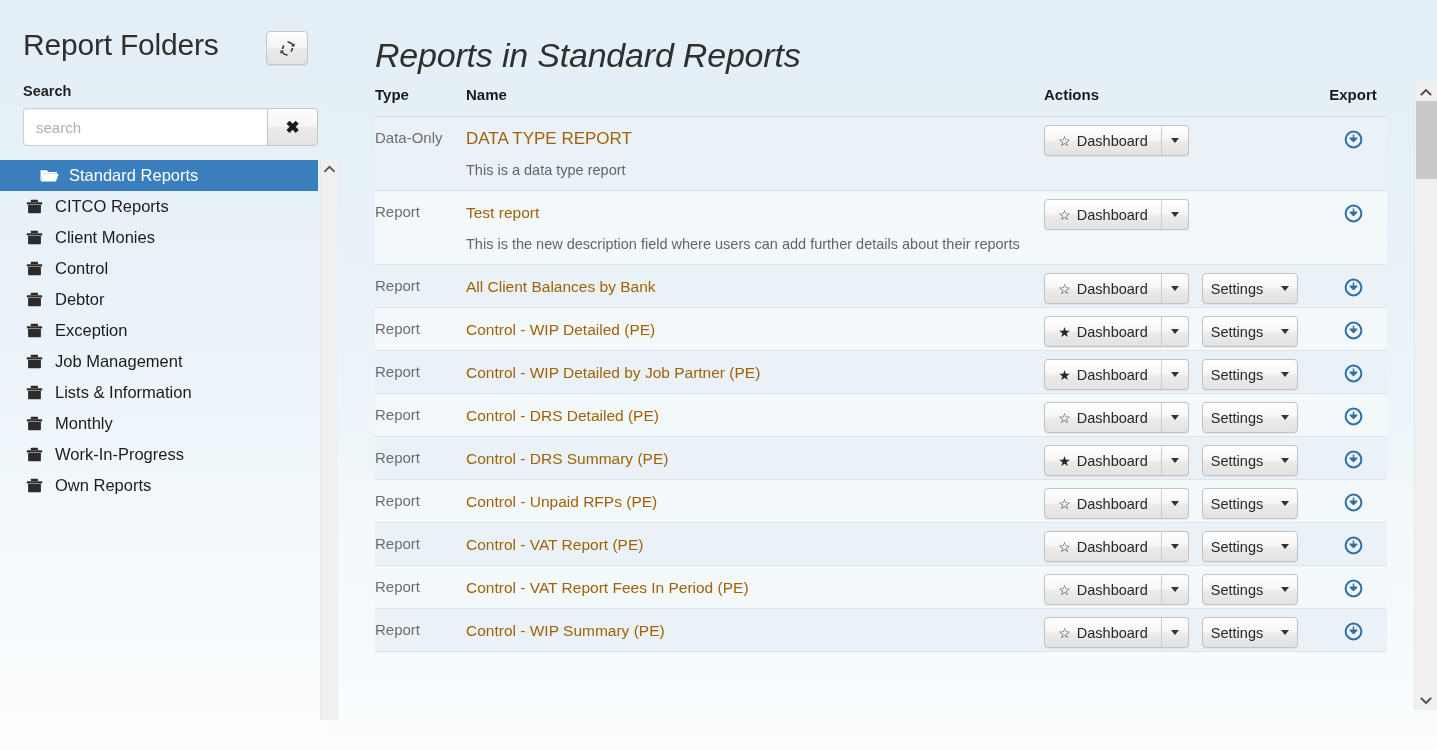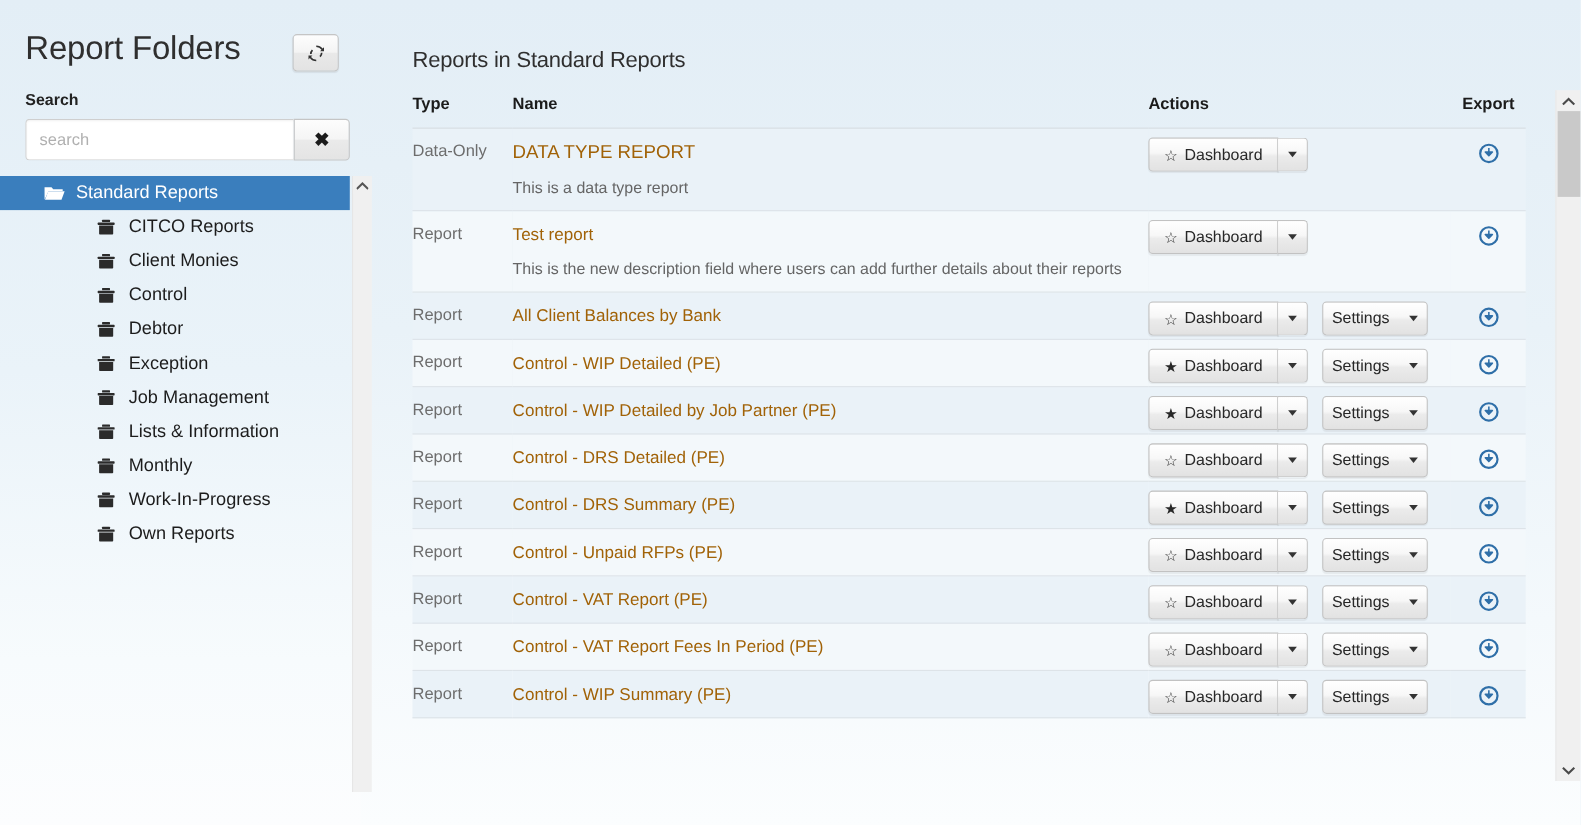--- a/index.html
+++ b/index.html
@@ -128,21 +128,21 @@
     color: #1c1c1c;
     cursor: pointer;
     box-sizing: border-box;
   }
   .tree-item.root {
     background: #3a7ebd;
     color: #ffffff;
     width: 318px;
     padding-left: 40px;
   }
-  .tree-item.child { padding-left: 88px; }
+  .tree-item.child { padding-left: 26px; }
   .tree-icon {
     flex: 0 0 auto;
     width: 19px;
     height: 16px;
     margin-right: 10px;
     display: flex;
     align-items: center;
   }
   .tree-label { line-height: 1; white-space: nowrap; }
 
@@ -168,27 +168,28 @@
   
   .main {
     position: relative;
     flex: 1 1 auto;
     height: 750px;
     box-sizing: border-box;
     padding-left: 47px;
     overflow: hidden;
   }
   .main-title {
-    font-size: 20px;
+    font-size: 34px;
     font-weight: 400;
     color: #2f2f2f;
     margin: 0;
     padding: 38px 0 0 0;
     line-height: 34px;
     letter-spacing: -0.2px;
+    font-style: italic;
   }
   .table-area {
     position: absolute;
     top: 86px;
     left: 47px;
     right: 0;
     bottom: 0;
   }
   table.reports {
     border-collapse: collapse;

